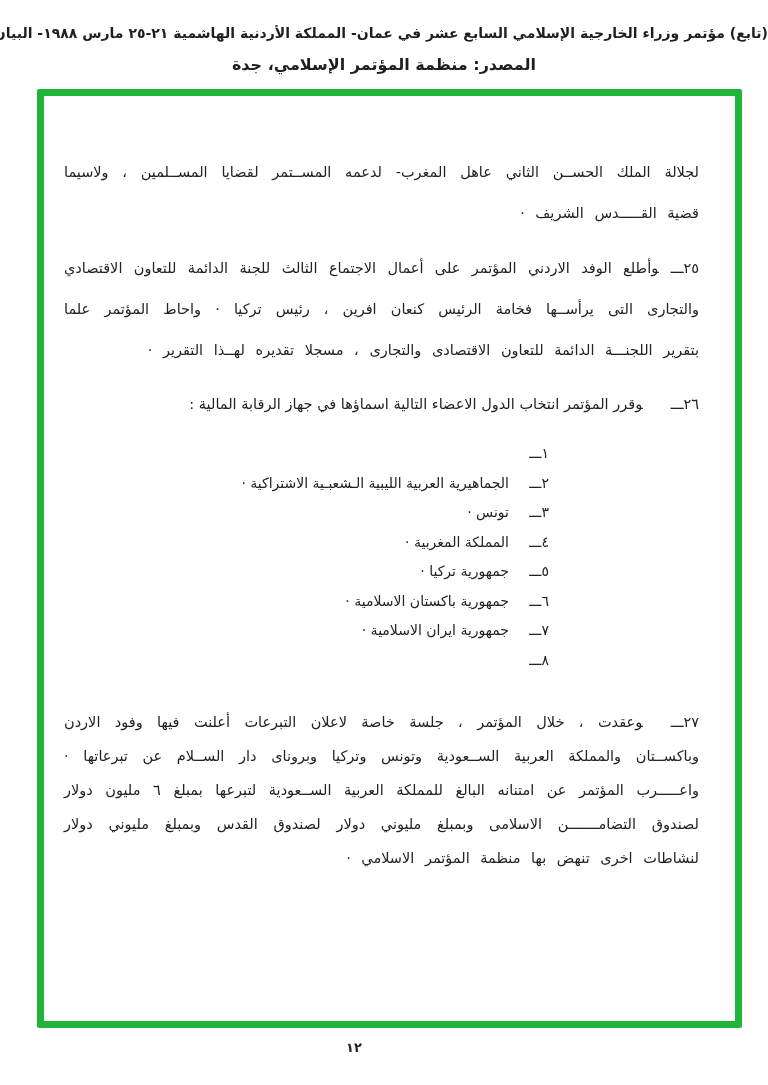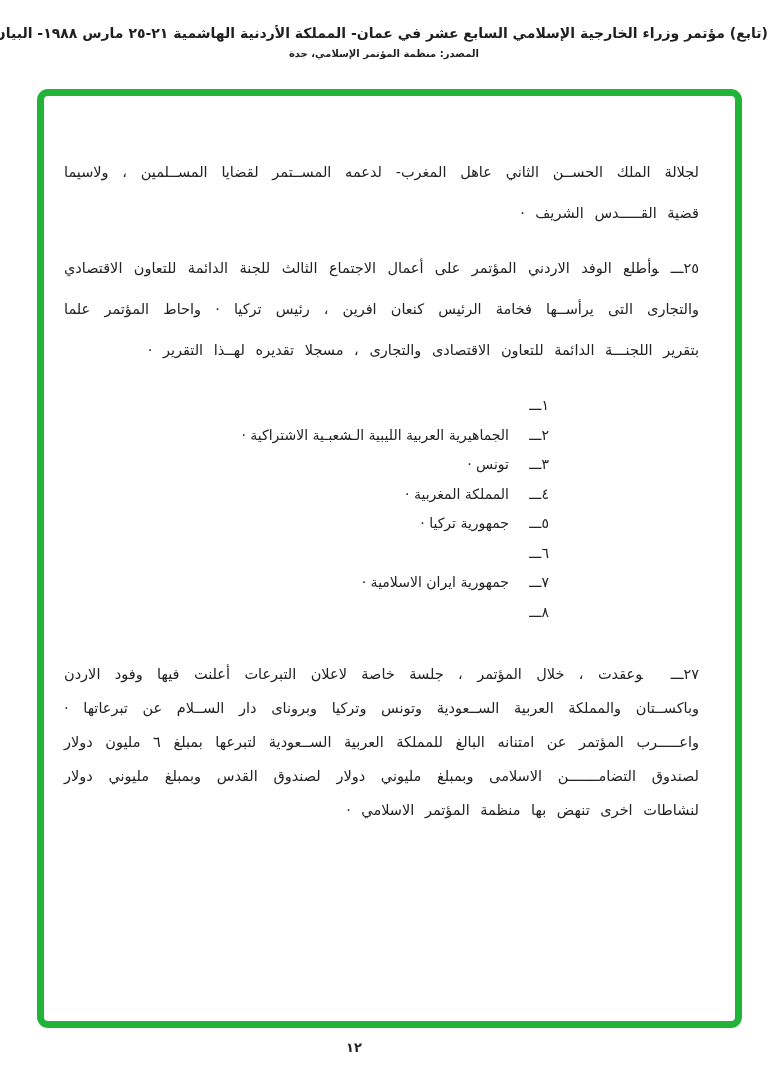--- a/index.html
+++ b/index.html
@@ -21,34 +21,34 @@
     text-align: center;
     padding-top: 24px;
   }
   .doc-title {
     font-size: 14px;
     font-weight: bold;
     white-space: nowrap;
     line-height: 1.35;
   }
   .doc-source {
-    font-size: 10px;
+    font-size: 16px;
     font-weight: bold;
-    margin-top: 5px;
+    margin-top: 12px;
   }
 
   
   .frame {
     position: absolute;
     left: 37px;
     top: 89px;
     width: 705px;
     height: 939px;
     border: 7px solid #22b438;
-    border-radius: 11px;
+    border-radius: 2px;
     background: #ffffff;
   }
   .content {
     direction: rtl;
     padding: 56px 36px 0 20px;
     font-size: 14.5px;
     color: #222222;
   }
 
   
@@ -119,20 +119,23 @@
 
   <div class="frame" style="border-color: rgb(34, 180, 56);">
     <div class="content">
 
       <p class="para para-continuation">لجلالة الملك الحســن الثاني عاهل المغرب- لدعمه المســتمر لقضايا المســلمين ، ولاسيما قضية القـــــدس الشريف ·</p>
 
       <p class="para para-25">
         <span class="para-num gap-sm">٢٥ـــ</span><span>وأطلع الوفد الاردني المؤتمر على أعمال الاجتماع الثالث للجنة الدائمة للتعاون الاقتصادي والتجارى التى يرأســها فخامة الرئيس كنعان افرين ، رئيس تركيا · واحاط المؤتمر علما بتقرير اللجنـــة الدائمة للتعاون الاقتصادى والتجارى ، مسجلا تقديره لهــذا التقرير ·</span>
       </p>
 
+      <p class="para-26">
+        <span class="para-num gap-lg">٢٦ـــ</span><span>وقرر المؤتمر انتخاب الدول الاعضاء التالية اسماؤها في جهاز الرقابة المالية :</span>
+      </p>
 
       <ul class="members">
         <li class="member-row">
           <span class="member-num">١ـــ</span>
         </li>
         <li class="member-row">
           <span class="member-num">٢ـــ</span>
           <span class="member-name">الجماهيرية العربية الليبية الـشعبـية الاشتراكية ·</span>
         </li>
         <li class="member-row">
@@ -142,20 +145,21 @@
         <li class="member-row">
           <span class="member-num">٤ـــ</span>
           <span class="member-name">المملكة المغربية ·</span>
         </li>
         <li class="member-row">
           <span class="member-num">٥ـــ</span>
           <span class="member-name">جمهورية تركيا ·</span>
         </li>
         <li class="member-row">
           <span class="member-num">٦ـــ</span>
+          <span class="member-name">جمهورية باكستان الاسلامية ·</span>
         </li>
         <li class="member-row">
           <span class="member-num">٧ـــ</span>
           <span class="member-name">جمهورية ايران الاسلامية ·</span>
         </li>
         <li class="member-row">
           <span class="member-num">٨ـــ</span>
         </li>
       </ul>
 

